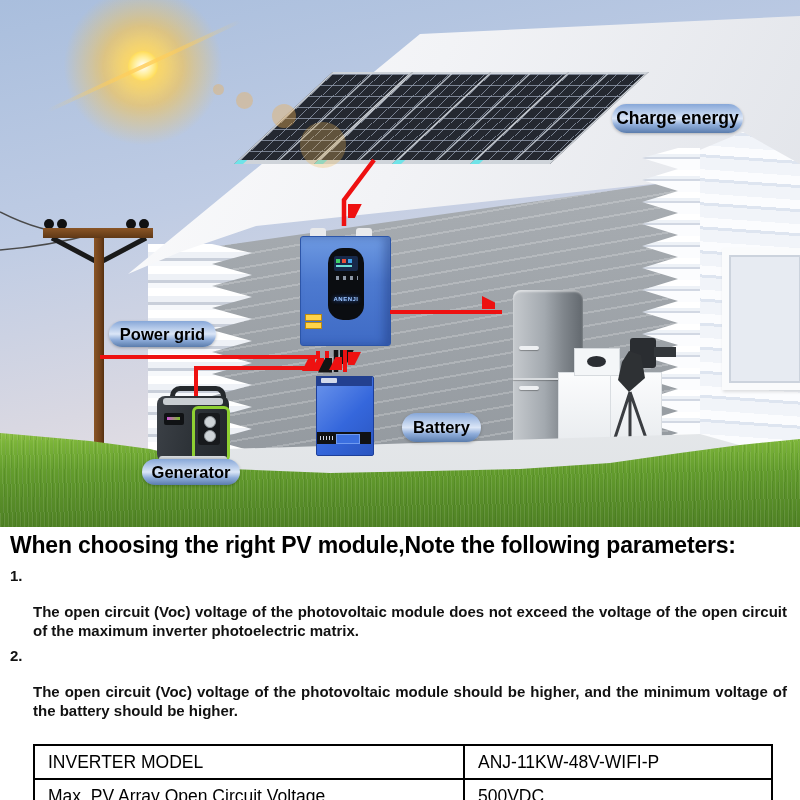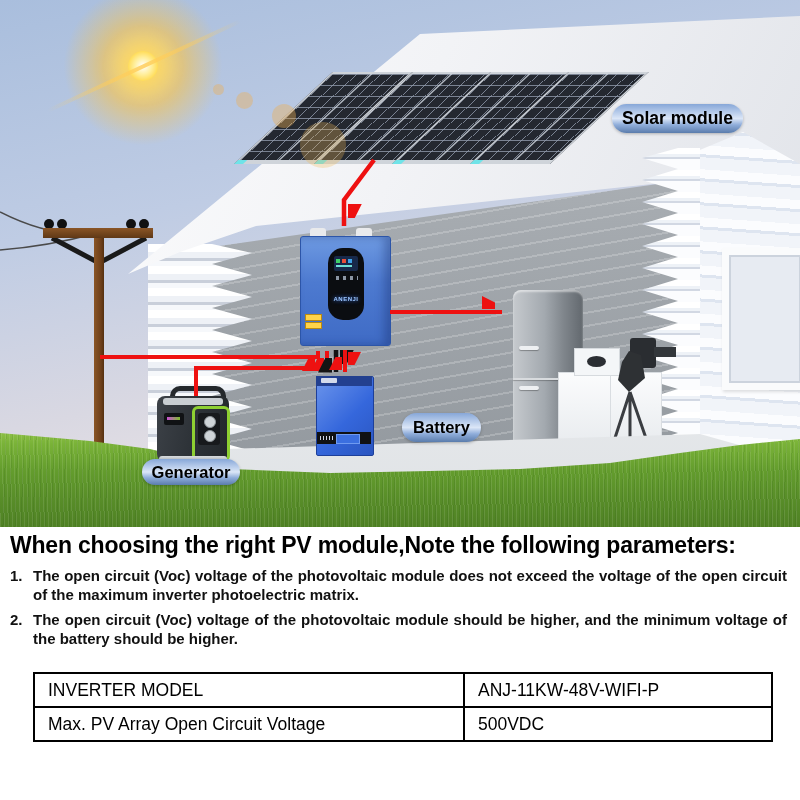--- a/index.html
+++ b/index.html
@@ -162,21 +162,21 @@
   .pill.generator{left:142px;top:459px;width:98px;height:26px;font-size:16.5px;}
   .pill.battery{left:402px;top:413px;width:79px;height:29px;font-size:16.5px;}
 
   
   .info{position:absolute;left:0;top:527px;width:800px;height:350px;background:#fff;
     padding:5px 10px 0;box-sizing:border-box;}
   .heading{margin:0 0 9px;font-size:23px;line-height:1.15;font-weight:bold;color:#000;
     letter-spacing:-.2px;white-space:nowrap;}
   .note{display:flex;font-size:15px;line-height:18.5px;font-weight:bold;color:#111;margin:0 0 7px;}
   .note-num{flex:none;width:23px;}
-  .note-text{flex:1;text-align:justify;text-align-last:left;padding-right:3px;}
+  .note-text{flex:1;text-align:justify;text-align-last:left;padding-right:3px;margin-top:36px;}
   .spec-table{margin:24px 0 0 23px;border-collapse:collapse;width:738px;table-layout:fixed;}
   .spec-table td{border:2px solid #000;height:32px;font-size:17.5px;color:#000;
     padding:0 0 0 13px;vertical-align:middle;}
   .spec-table col.c1{width:430px;} .spec-table col.c2{width:308px;}
 </style>
 </head>
 <body>
 
 <div class="stage">
 
@@ -276,21 +276,22 @@
         </marker>
       </defs>
       <path d="M100,357 H318 V351" fill="none" stroke="#ee1111" stroke-width="4" marker-end="url(#ar)"></path>
       <path d="M196,396 V368 H327 V351" fill="none" stroke="#ee1111" stroke-width="4" marker-end="url(#ar)"></path>
       <path d="M374,160 L344,200 V226" fill="none" stroke="#ee1111" stroke-width="4.5" marker-end="url(#ar)"></path>
       <path d="M390,312 H502" fill="none" stroke="#ee1111" stroke-width="4" marker-end="url(#ar)"></path>
       <path d="M336,350 V372" fill="none" stroke="#141414" stroke-width="4.5" marker-start="url(#abS)" marker-end="url(#ab)"></path>
       <path d="M345,350 V372" fill="none" stroke="#ee1111" stroke-width="4" marker-start="url(#arS)" marker-end="url(#ar)"></path>
     </svg>
 
-    <div class="pill solar-energy">Solar module</div>
+    <div class="pill solar-energy">Charge energy</div>
+    <div class="pill power-grid">Power grid</div>
     <div class="pill generator">Generator</div>
     <div class="pill battery">Battery</div>
   </div>
 
   <div class="info">
     <h1 class="heading">When choosing the right PV module,Note the following parameters:</h1>
 
     <div class="note">
       <span class="note-num">1.</span>
       <span class="note-text">The open circuit (Voc) voltage of the photovoltaic module does not exceed the voltage of the open circuit of the maximum inverter photoelectric matrix.</span>

